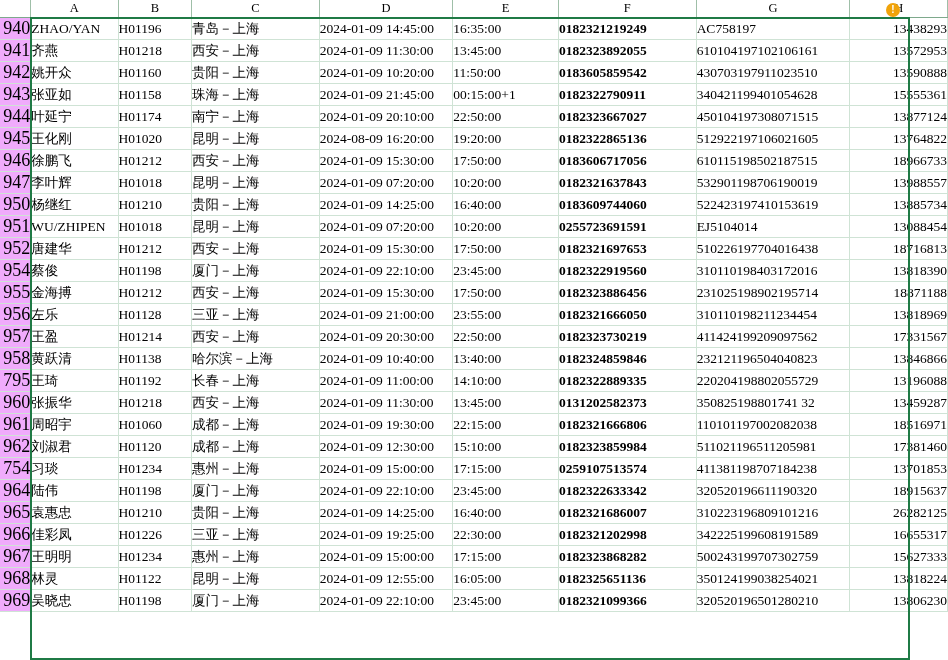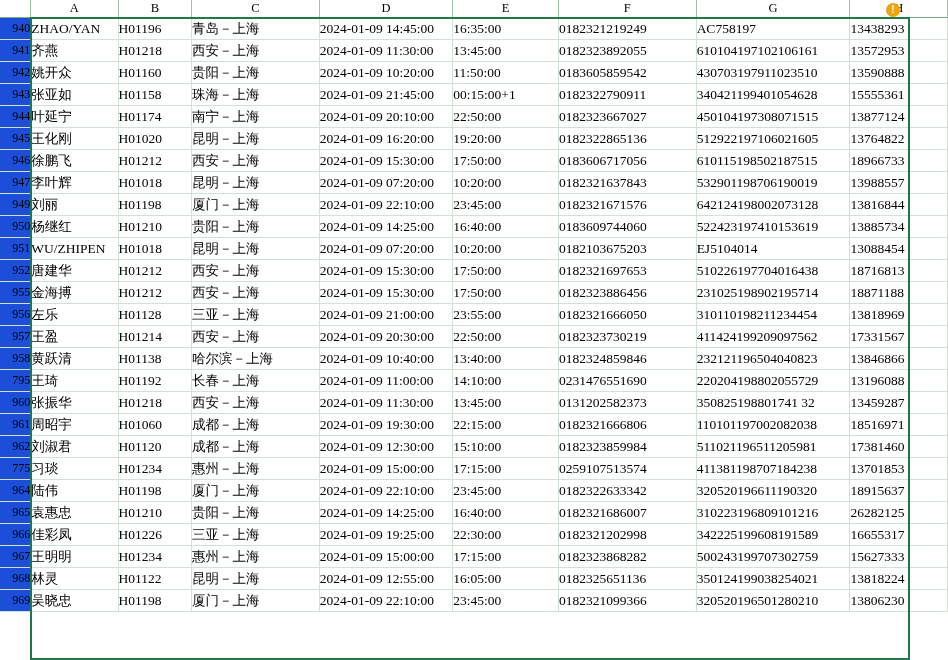--- a/index.html
+++ b/index.html
@@ -45,46 +45,46 @@
     color: #000000;
   }
   th.corner-head {
     width: 30px;
     border-right: 1px solid #7ea98c;
     background: #ffffff;
   }
   
   td.rownum {
     width: 30px;
-    background: #1d4ed8;
+    background: #f0abfc;
     border-right: 1px solid #7ea98c;
     border-bottom: 1px solid #cfe3d5;
-    font-size: 12px;
+    font-size: 18px;
     text-align: right;
     padding-right: 2px;
     color: #000000;
     font-family: "Liberation Serif", serif;
   }
   td.cell {
     height: 21px;
     border-right: 1px solid #cfe3d5;
     border-bottom: 1px solid #cfe3d5;
     padding: 0 2px;
     vertical-align: middle;
     line-height: 21px;
     font-size: 13.5px;
   }
   .c-a { width: 86px; }
   .c-b { width: 72px; }
   .c-c { width: 126px; }
   .c-d { width: 132px; }
   .c-e { width: 104px; }
-  .c-f { width: 136px; }
+  .c-f { width: 136px; font-weight: bold; }
   .c-g { width: 152px; }
-  .c-h { width: 96px; }
+  .c-h { width: 96px; text-align: right; }
   
   .sel-box {
     position: absolute;
     pointer-events: none;
     border: 2px solid #1f7a45;
     box-sizing: border-box;
   }
   #sel-main {
     left: 30px;
     top: 17px;
@@ -197,21 +197,21 @@
             <td class="cell c-e">22:50:00</td>
             <td class="cell c-f">0182323667027</td>
             <td class="cell c-g">450104197308071515</td>
             <td class="cell c-h">13877124</td>
           </tr>
           <tr>
             <td class="rownum">945</td>
             <td class="cell c-a">王化刚</td>
             <td class="cell c-b">H01020</td>
             <td class="cell c-c">昆明－上海</td>
-            <td class="cell c-d">2024-01-09 16:20:00</td>
+            <td class="cell c-d">2024-08-09 16:20:00</td>
             <td class="cell c-e">19:20:00</td>
             <td class="cell c-f">0182322865136</td>
             <td class="cell c-g">512922197106021605</td>
             <td class="cell c-h">13764822</td>
           </tr>
           <tr>
             <td class="rownum">946</td>
             <td class="cell c-a">徐鹏飞</td>
             <td class="cell c-b">H01212</td>
             <td class="cell c-c">西安－上海</td>
@@ -226,62 +226,62 @@
             <td class="cell c-a">李叶辉</td>
             <td class="cell c-b">H01018</td>
             <td class="cell c-c">昆明－上海</td>
             <td class="cell c-d">2024-01-09 07:20:00</td>
             <td class="cell c-e">10:20:00</td>
             <td class="cell c-f">0182321637843</td>
             <td class="cell c-g">532901198706190019</td>
             <td class="cell c-h">13988557</td>
           </tr>
           <tr>
-            <td class="rownum">949</td>
-            <td class="cell c-a">刘丽</td>
-            <td class="cell c-b">H01198</td>
-            <td class="cell c-c">厦门－上海</td>
-            <td class="cell c-d">2024-01-09 22:10:00</td>
-            <td class="cell c-e">23:45:00</td>
-            <td class="cell c-f">0182321671576</td>
-            <td class="cell c-g">642124198002073128</td>
-            <td class="cell c-h">13816844</td>
-          </tr>
-          <tr>
             <td class="rownum">950</td>
             <td class="cell c-a">杨继红</td>
             <td class="cell c-b">H01210</td>
             <td class="cell c-c">贵阳－上海</td>
             <td class="cell c-d">2024-01-09 14:25:00</td>
             <td class="cell c-e">16:40:00</td>
             <td class="cell c-f">0183609744060</td>
             <td class="cell c-g">522423197410153619</td>
             <td class="cell c-h">13885734</td>
           </tr>
           <tr>
             <td class="rownum">951</td>
             <td class="cell c-a">WU/ZHIPEN</td>
             <td class="cell c-b">H01018</td>
             <td class="cell c-c">昆明－上海</td>
             <td class="cell c-d">2024-01-09 07:20:00</td>
             <td class="cell c-e">10:20:00</td>
-            <td class="cell c-f">0182103675203</td>
+            <td class="cell c-f">0255723691591</td>
             <td class="cell c-g">EJ5104014</td>
             <td class="cell c-h">13088454</td>
           </tr>
           <tr>
             <td class="rownum">952</td>
             <td class="cell c-a">唐建华</td>
             <td class="cell c-b">H01212</td>
             <td class="cell c-c">西安－上海</td>
             <td class="cell c-d">2024-01-09 15:30:00</td>
             <td class="cell c-e">17:50:00</td>
             <td class="cell c-f">0182321697653</td>
             <td class="cell c-g">510226197704016438</td>
             <td class="cell c-h">18716813</td>
+          </tr>
+          <tr>
+            <td class="rownum">954</td>
+            <td class="cell c-a">蔡俊</td>
+            <td class="cell c-b">H01198</td>
+            <td class="cell c-c">厦门－上海</td>
+            <td class="cell c-d">2024-01-09 22:10:00</td>
+            <td class="cell c-e">23:45:00</td>
+            <td class="cell c-f">0182322919560</td>
+            <td class="cell c-g">310110198403172016</td>
+            <td class="cell c-h">13818390</td>
           </tr>
           <tr>
             <td class="rownum">955</td>
             <td class="cell c-a">金海搏</td>
             <td class="cell c-b">H01212</td>
             <td class="cell c-c">西安－上海</td>
             <td class="cell c-d">2024-01-09 15:30:00</td>
             <td class="cell c-e">17:50:00</td>
             <td class="cell c-f">0182323886456</td>
             <td class="cell c-g">231025198902195714</td>
@@ -320,21 +320,21 @@
             <td class="cell c-g">232121196504040823</td>
             <td class="cell c-h">13846866</td>
           </tr>
           <tr>
             <td class="rownum">795</td>
             <td class="cell c-a">王琦</td>
             <td class="cell c-b">H01192</td>
             <td class="cell c-c">长春－上海</td>
             <td class="cell c-d">2024-01-09 11:00:00</td>
             <td class="cell c-e">14:10:00</td>
-            <td class="cell c-f">0231476551690</td>
+            <td class="cell c-f">0182322889335</td>
             <td class="cell c-g">220204198802055729</td>
             <td class="cell c-h">13196088</td>
           </tr>
           <tr>
             <td class="rownum">960</td>
             <td class="cell c-a">张振华</td>
             <td class="cell c-b">H01218</td>
             <td class="cell c-c">西安－上海</td>
             <td class="cell c-d">2024-01-09 11:30:00</td>
             <td class="cell c-e">13:45:00</td>
@@ -358,21 +358,21 @@
             <td class="cell c-a">刘淑君</td>
             <td class="cell c-b">H01120</td>
             <td class="cell c-c">成都－上海</td>
             <td class="cell c-d">2024-01-09 12:30:00</td>
             <td class="cell c-e">15:10:00</td>
             <td class="cell c-f">0182323859984</td>
             <td class="cell c-g">511021196511205981</td>
             <td class="cell c-h">17381460</td>
           </tr>
           <tr>
-            <td class="rownum">775</td>
+            <td class="rownum">754</td>
             <td class="cell c-a">习琰</td>
             <td class="cell c-b">H01234</td>
             <td class="cell c-c">惠州－上海</td>
             <td class="cell c-d">2024-01-09 15:00:00</td>
             <td class="cell c-e">17:15:00</td>
             <td class="cell c-f">0259107513574</td>
             <td class="cell c-g">411381198707184238</td>
             <td class="cell c-h">13701853</td>
           </tr>
           <tr>

